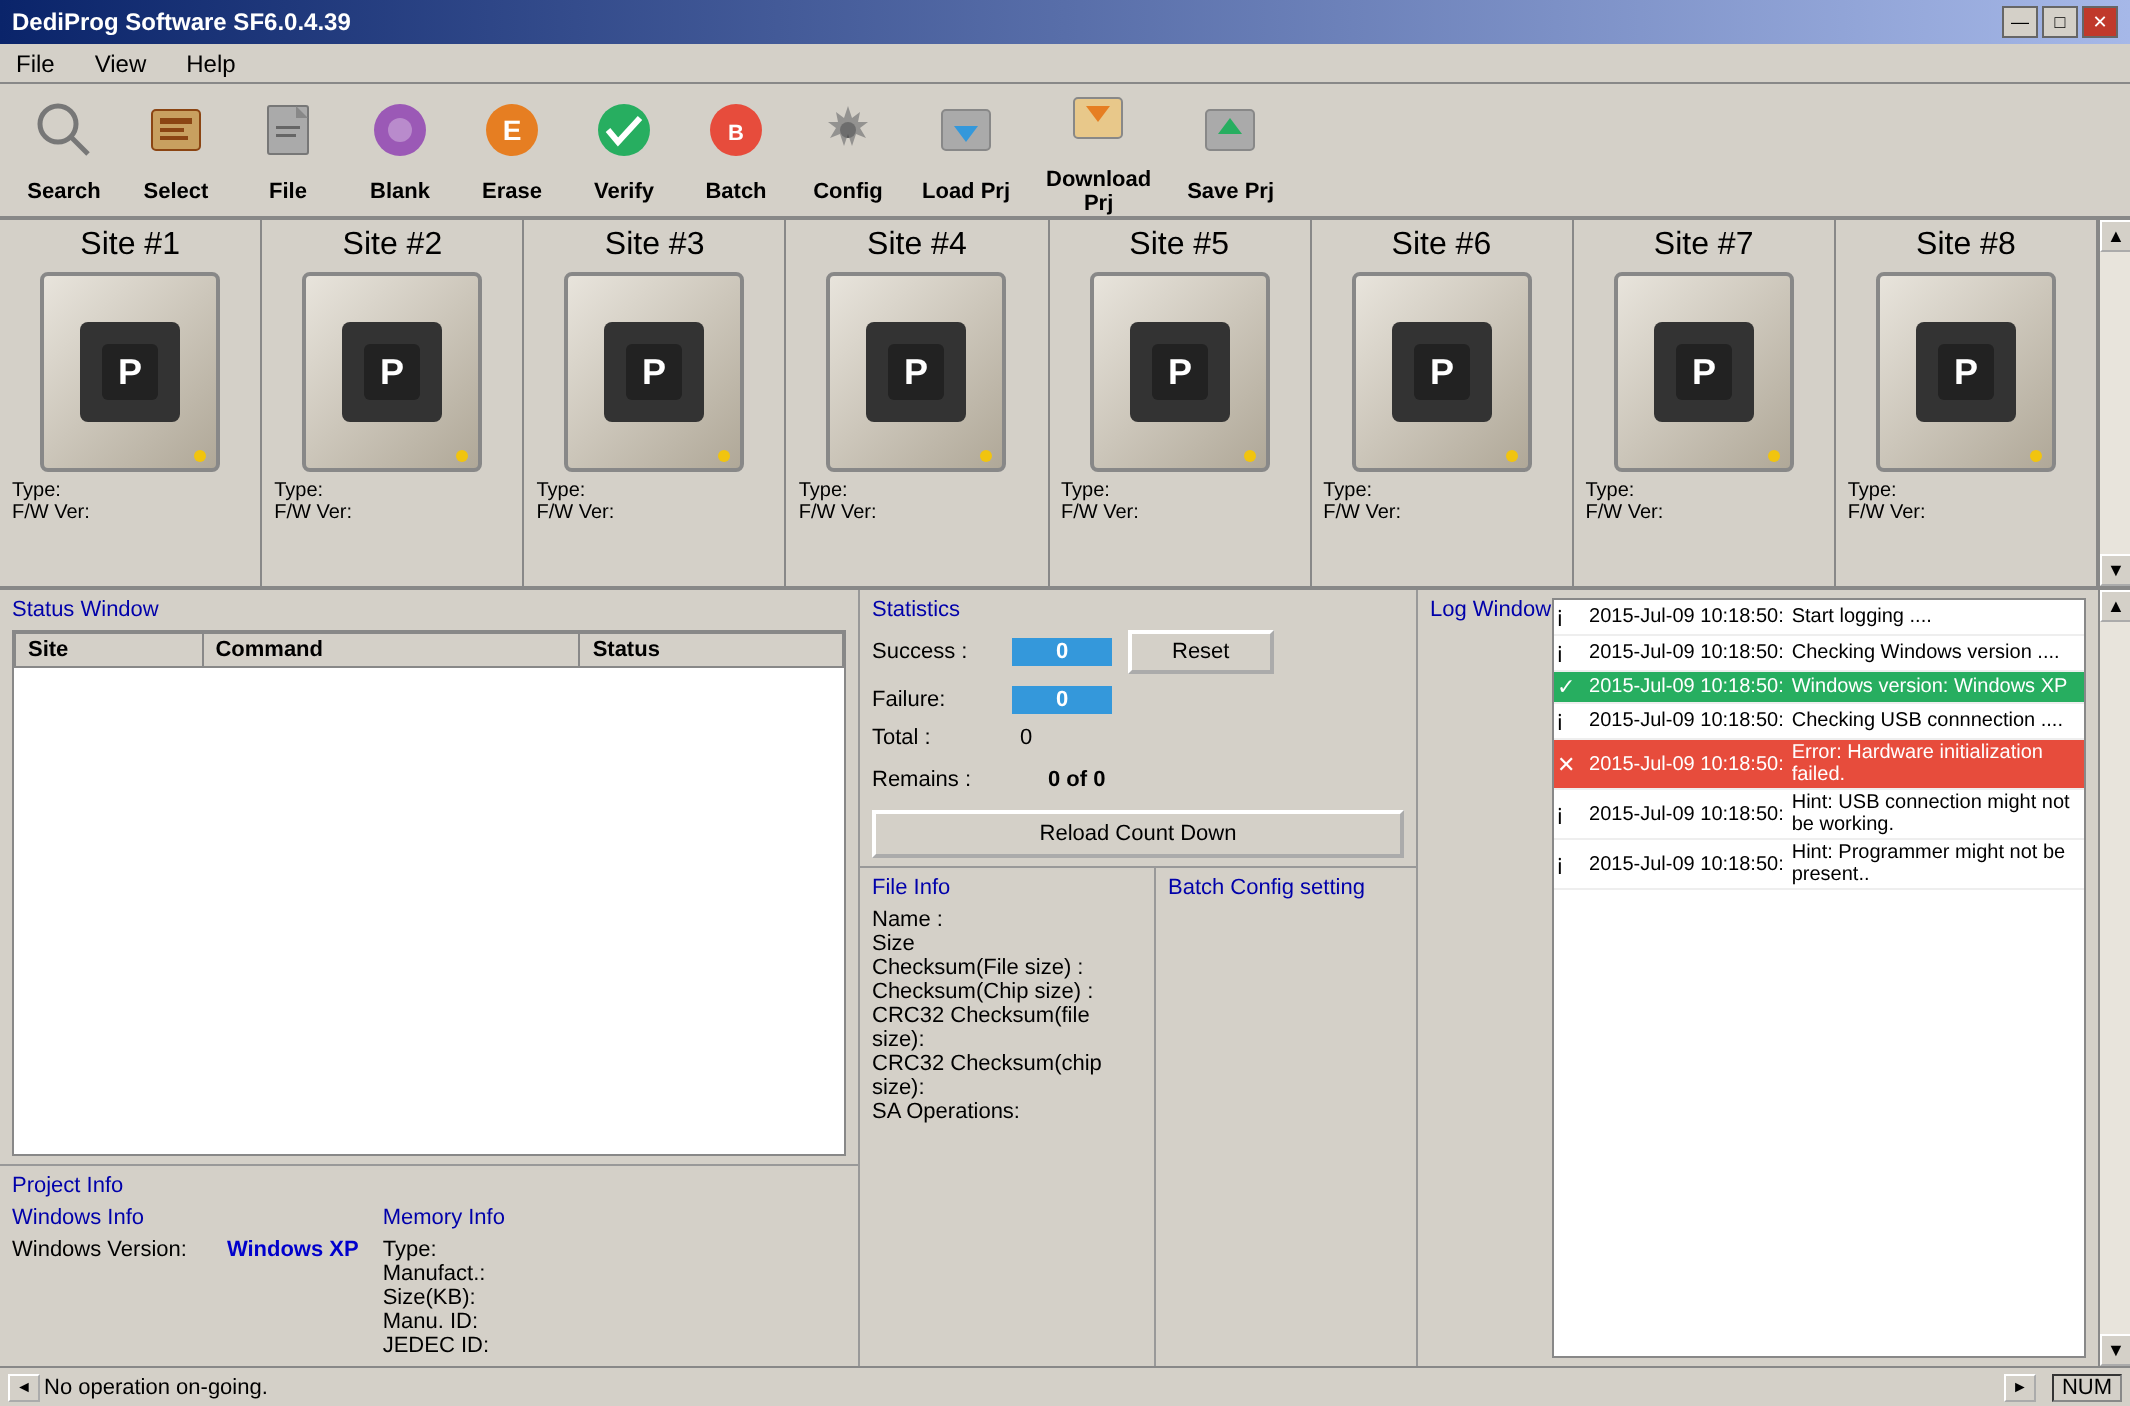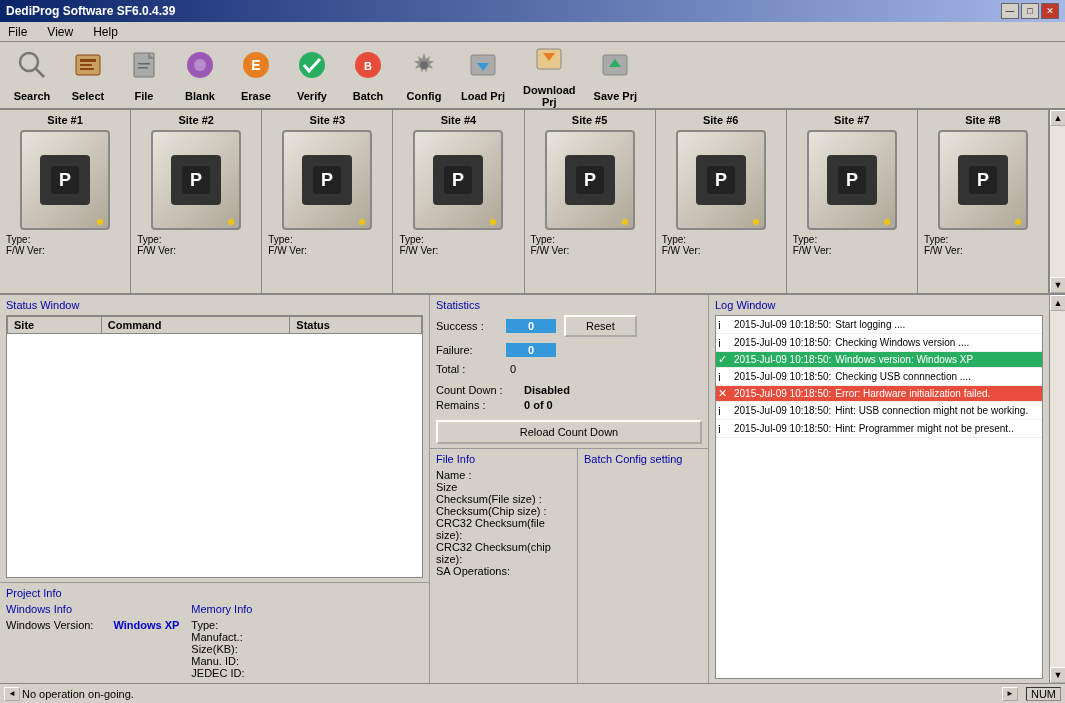--- a/index.html
+++ b/index.html
@@ -65,21 +65,21 @@
       flex: 1;
       border-right: 1px solid #888;
       display: flex;
       flex-direction: column;
       align-items: center;
       padding: 4px 2px;
       background: #d4d0c8;
       min-width: 120px;
     }
     .site-item:last-child { border-right: none; }
-    .site-title { font-size: 11px; font-weight: bold; margin-bottom: 4px; }
+    .site-title { font-size: 16px; font-weight: normal; margin-bottom: 4px; }
     .site-drive {
       width: 90px; height: 100px;
       background: linear-gradient(135deg, #e8e4dc, #b0a898);
       border: 2px solid #888;
       border-radius: 4px;
       display: flex; align-items: center; justify-content: center;
       position: relative;
     }
     .site-drive-logo {
       width: 50px; height: 50px;
@@ -521,24 +521,20 @@
             <span class="stat-label">Failure:</span>
             <span class="stat-value failure">0</span>
           </div>
           <div class="stat-row">
             <span class="stat-label">Total :</span>
             <span style="font-size:11px; margin-left:4px;">0</span>
           </div>
         </div>
         <div style="margin-top:6px;">
           <div class="countdown-row">
-            <span class="countdown-key">Count Down :</span>
-            <span class="countdown-val">Disabled</span>
-          </div>
-          <div class="countdown-row">
             <span class="countdown-key">Remains :</span>
             <span class="countdown-val">0 of 0</span>
           </div>
           <button class="reload-btn">Reload Count Down</button>
         </div>
       </div>
 
       <div style="display:flex; flex:1; overflow:hidden;">
         <div style="flex:1; padding:4px 6px; border-right:1px solid #999;">
           <div class="panel-title">File Info</div>
@@ -563,21 +559,21 @@
           <div style="font-size:11px;">
             <span>SA Operations:</span>
           </div>
         </div>
         <div style="width:130px; padding:4px 6px;">
           <div class="panel-title">Batch Config setting</div>
         </div>
       </div>
     </div>
 
-    <div style="width:340px; display:flex; flex-direction:column; padding:4px 6px;">
+    <div style="width:340px; display:flex; flex-direction:row; padding:4px 6px;">
       <div class="panel-title">Log Window</div>
       <div class="log-window" id="log-container">
       <div class="log-entry">
             <span class="log-icon">ℹ</span>
             <span class="log-time">2015-Jul-09 10:18:50:</span>
             <span class="log-msg">Start logging ....</span>
           </div>
           <div class="log-entry">
             <span class="log-icon">ℹ</span>
             <span class="log-time">2015-Jul-09 10:18:50:</span>

